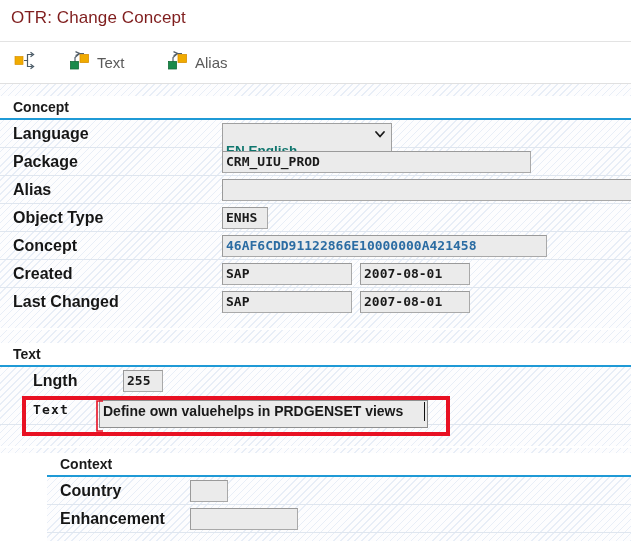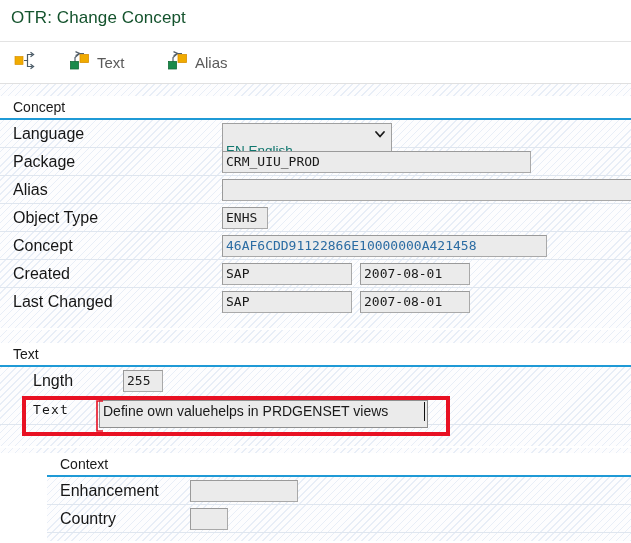--- a/index.html
+++ b/index.html
@@ -31,21 +31,21 @@
     height: 42px;
     background: #ffffff;
     border-bottom: 1px solid #e3e3e3;
     box-sizing: border-box;
   }
   .titlebar .title {
     position: absolute;
     left: 11px;
     top: 8px;
     font-size: 17px;
-    color: #14532d;
+    color: #7f1d1d;
     letter-spacing: 0.1px;
     white-space: nowrap;
   }
 
   
   .toolbar {
     position: absolute;
     left: 0; top: 42px;
     width: 631px;
     height: 42px;
@@ -81,20 +81,21 @@
       #fdfdfe 1px,
       #fdfdfe 5px
     );
   }
 
   .panel {
     position: absolute;
     left: 0;
     width: 631px;
     box-sizing: border-box;
+    font-weight: bold;
   }
 
   
   .sec-head {
     position: relative;
     height: 24px;
     background: #ffffff;
     border-bottom: 2px solid #1f9ad6;
     box-sizing: border-box;
   }
@@ -331,27 +332,27 @@
 
   <div class="panel" style="top:453px; height:90px;padding-left:47px;">
 
     <div class="sec-head">
       <span class="sec-title">Context</span>
     </div>
 
     <div class="hatch" style="position:relative; height:64px;">
 
       <div class="row">
+        <span class="flabel">Country</span>
+        <div class="fld empty" style="left:143px; width:38px;"></div>
+      </div>
+
+      <div class="row">
         <span class="flabel">Enhancement</span>
         <div class="fld empty" style="left:143px; width:108px;"></div>
-      </div>
-
-      <div class="row">
-        <span class="flabel">Country</span>
-        <div class="fld empty" style="left:143px; width:38px;"></div>
       </div>
 
       <div style="height:8px;"></div>
     </div>
   </div>
 
   <div class="redbox" style="left:22px; top:396px; width:428px; height:40px;"></div>
 
   <svg class="red-tick" style="left:95px; top:400px;" width="9" height="32" viewBox="0 0 9 32">
     <path d="M8 1 L2 1 L2 31 L8 31" fill="none" stroke="#e81123" stroke-width="1.6"></path>

